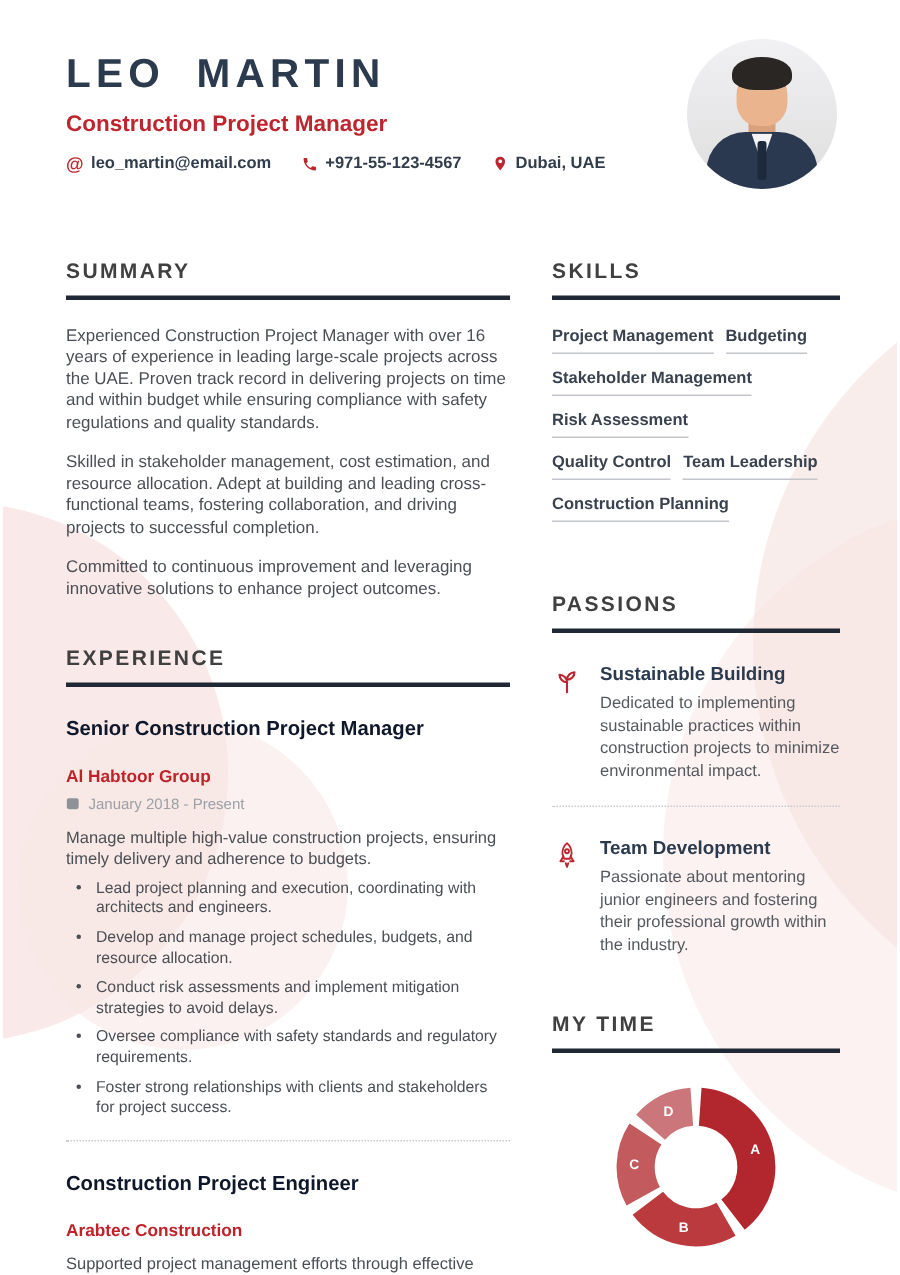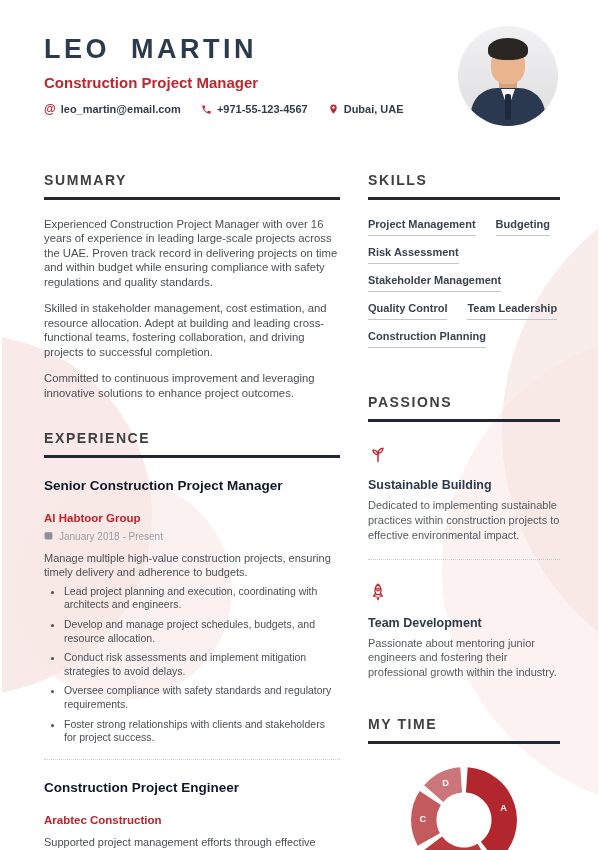--- a/index.html
+++ b/index.html
@@ -57,29 +57,29 @@
   .job-role { font-size:13.5px; font-weight:bold; color:#0f172a; }
   .job-company { margin-top:19px; font-size:11.5px; font-weight:bold; color:#bf2228; }
   .job-dates { margin-top:7px; display:flex; align-items:center; gap:6px; font-size:10px; color:#9aa0a6; }
   .job-desc { margin-top:9px; font-size:11px; line-height:1.3; color:#4b4f55; }
   .job-bullets { margin-top:5px; padding-left:20px; }
   .job-bullets li { font-size:10.5px; line-height:1.3; color:#4b4f55; margin-bottom:6px; }
   .dotted-divider { border:0; border-top:1px dotted #c9ccd0; margin:14px 0 0 0; }
 
   
   .skills-list { margin-top:18px; }
-  .skill-row { display:flex; gap:20px; }
+  .skill-row { display:flex; gap:8px; }
   .skill-chip {
     display:inline-block; font-size:11px; font-weight:bold; color:#39424e;
     padding-bottom:5px; border-bottom:1.5px solid #c2c6cb; margin-bottom:10px; white-space:nowrap;
   }
 
   
   .passions-section { margin-top:36px; }
-  .passion-item { display:flex; gap:10px; margin-top:20px;flex-direction:column; }
+  .passion-item { display:flex; gap:10px; margin-top:20px; }
   .passion-icon { flex:none; width:22px; padding-top:2px; }
   .passion-name { font-size:12.5px; font-weight:bold; color:#2c3a4d; }
   .passion-desc { margin-top:6px; font-size:11px; line-height:1.35; color:#55595f; }
   .passions-section .dotted-divider { margin:16px 0 0 0; }
 
   
   .mytime-section { margin-top:36px; }
   .donut-wrap { margin-top:20px; display:flex; justify-content:center; }
   .donut-wrap svg text { fill:#ffffff; font-size:9px; font-weight:bold; text-anchor:middle; font-family:"Liberation Sans",sans-serif; }
 </style>
@@ -176,24 +176,24 @@
 
       <div class="col-right">
         <div class="skills-section">
           <div class="section-title">SKILLS</div>
           <div class="skills-list">
             <div class="skill-row">
               <span class="skill-chip">Project Management</span>
               <span class="skill-chip">Budgeting</span>
             </div>
             <div class="skill-row">
+              <span class="skill-chip">Stakeholder Management</span>
+            </div>
+            <div class="skill-row">
               <span class="skill-chip">Risk Assessment</span>
-            </div>
-            <div class="skill-row">
-              <span class="skill-chip">Stakeholder Management</span>
             </div>
             <div class="skill-row">
               <span class="skill-chip">Quality Control</span>
               <span class="skill-chip">Team Leadership</span>
             </div>
             <div class="skill-row">
               <span class="skill-chip">Construction Planning</span>
             </div>
           </div>
         </div>
@@ -204,21 +204,21 @@
           <div class="passion-item">
             <div class="passion-icon">
               <svg width="20" height="20" viewBox="0 0 24 24" fill="none" stroke="#bd262e" stroke-width="1.7" stroke-linecap="round" stroke-linejoin="round">
                 <path d="M12 21v-8"></path>
                 <path d="M12 13C8.7 13 6 10.3 6 7c3.3 0 6 2.7 6 6z"></path>
                 <path d="M12 11c0-3.3 2.7-6 6-6 0 3.3-2.7 6-6 6z"></path>
               </svg>
             </div>
             <div class="passion-body">
               <div class="passion-name">Sustainable Building</div>
-              <div class="passion-desc">Dedicated to implementing sustainable practices within construction projects to effective environmental impact.</div>
+              <div class="passion-desc">Dedicated to implementing sustainable practices within construction projects to minimize environmental impact.</div>
             </div>
           </div>
 
           <hr class="dotted-divider">
 
           <div class="passion-item">
             <div class="passion-icon">
               <svg width="20" height="20" viewBox="0 0 24 24" fill="none" stroke="#bd262e" stroke-width="1.5" stroke-linecap="round" stroke-linejoin="round">
                 <path d="M12 2.5c2.6 2.2 3.7 5.3 3.7 8.4l-1.4 4.1h-4.6L8.3 10.9c0-3.1 1.1-6.2 3.7-8.4z"></path>
                 <circle cx="12" cy="9" r="1.6"></circle>

